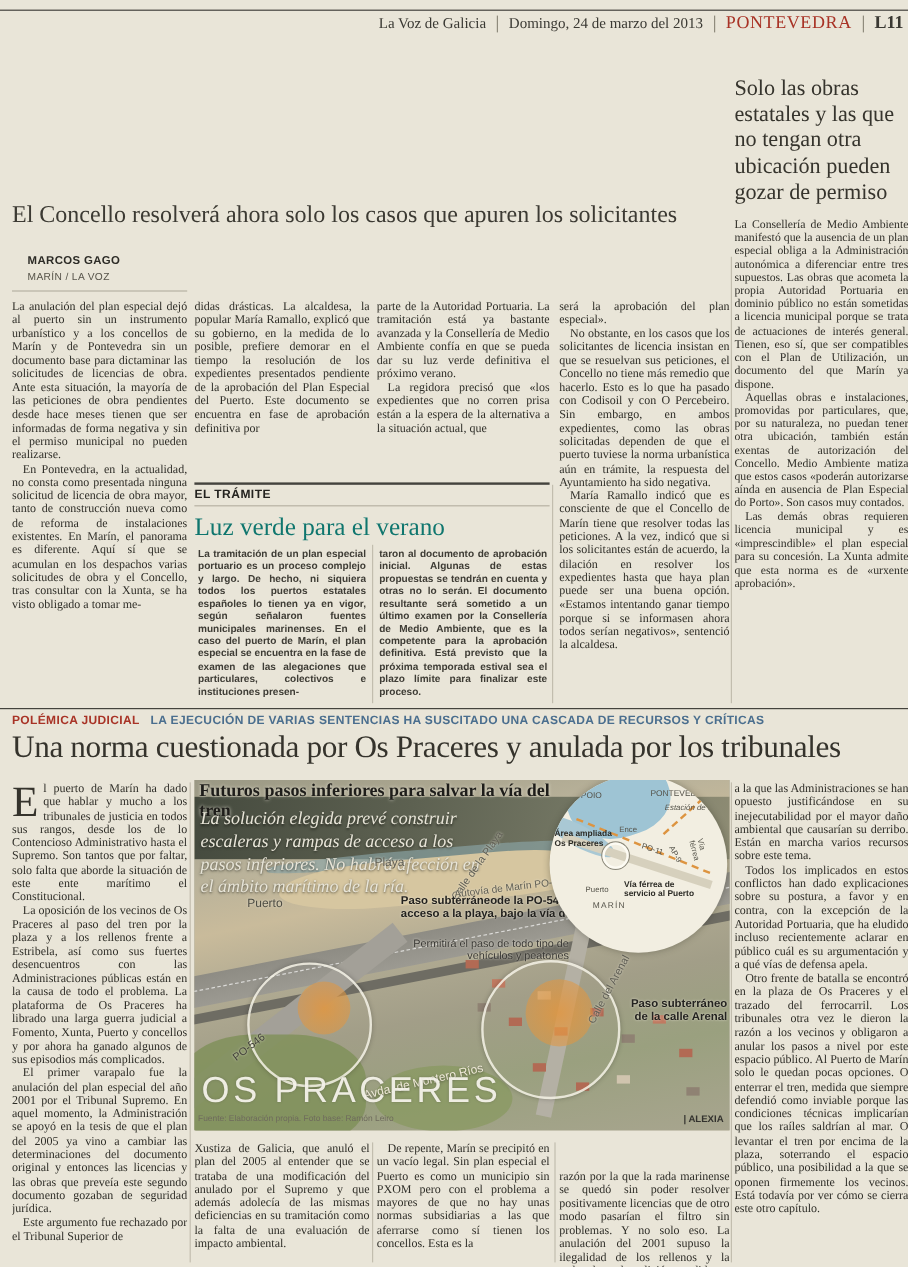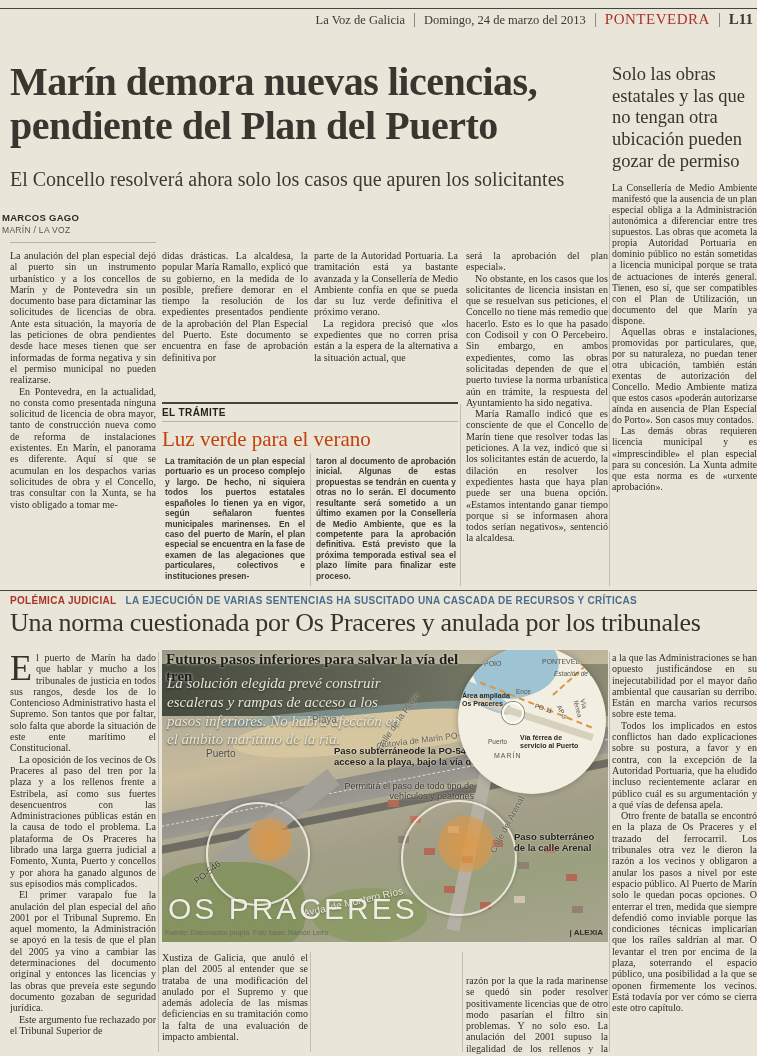--- a/index.html
+++ b/index.html
@@ -14,33 +14,33 @@
   
   .header-row{top:11px;right:4px;display:flex;align-items:baseline;font-size:12.5px;color:#3a3933;}
   .h-sep{width:1px;height:14px;background:#8f8b7d;margin:0 9px;align-self:center;}
   .h-section{color:#a83326;font-size:15px;letter-spacing:.5px;font-weight:500;}
   .h-page{font-weight:bold;font-size:15px;}
 
   
   .lead-headline{left:10px;top:60px;width:600px;margin:0;font-size:40px;line-height:1.1;
                  font-weight:600;color:#38362f;letter-spacing:-.5px;}
   .lead-sub{left:10px;top:168px;width:600px;margin:0;font-size:20px;font-weight:400;color:#3c3a33;}
-  .byline{left:2px;top:212px;width:148px;font-family:"Liberation Sans",sans-serif;}
+  .byline{left:23px;top:212px;width:148px;font-family:"Liberation Sans",sans-serif;}
   .byline-author{font-size:9.5px;font-weight:bold;letter-spacing:.3px;color:#2c2b26;}
   .byline-place{font-size:8.5px;color:#57544a;margin-top:2px;letter-spacing:.3px;}
 
   .bodytxt{font-size:10px;line-height:1.13;text-align:justify;color:#2f2e28;}
   .bodytxt p{margin:0;}
   .bodytxt p.ind{text-indent:9px;}
   .col{overflow:hidden;}
 
   
   .box-kicker{font-family:"Liberation Sans",sans-serif;font-weight:bold;font-size:10px;
               letter-spacing:.4px;color:#23221e;}
-  .box-headline{margin:0;font-size:21px;font-weight:400;color:#c2410c;}
+  .box-headline{margin:0;font-size:21px;font-weight:400;color:#0f766e;}
   .boxtxt{font-family:"Liberation Sans",sans-serif;font-size:8.4px;line-height:1.24;
           font-weight:600;color:#3e3c35;text-align:justify;overflow:hidden;}
 
   
   .sb-headline{left:612px;top:64px;width:145px;margin:0;font-size:18.5px;line-height:1.17;
                font-weight:500;color:#36342d;}
   .sb-text{left:612px;top:182px;width:145px;font-size:9.8px;}
 
   
   .kicker{left:10px;top:595px;font-family:"Liberation Sans",sans-serif;font-size:10px;
@@ -129,21 +129,20 @@
   <div class="abs header-row">
     <span>La Voz de Galicia</span>
     <span class="h-sep"></span>
     <span>Domingo, 24 de marzo del 2013</span>
     <span class="h-sep"></span>
     <span class="h-section">PONTEVEDRA</span>
     <span class="h-sep"></span>
     <span class="h-page">L11</span>
   </div>
 
-  <h1 class="abs lead-headline">Marín demora nuevas licencias, pendiente del Plan del Puerto</h1>
   <h2 class="abs lead-sub">El Concello resolverá ahora solo los casos que apuren los solicitantes</h2>
 
   <div class="abs byline">
     <div class="byline-author">MARCOS GAGO</div>
     <div class="byline-place">MARÍN / LA VOZ</div>
   </div>
   <div class="abs rule-light" style="left:10px;top:242px;width:146px;"></div>
 
   <div class="abs col bodytxt" style="left:10px;top:250px;width:146px;height:338px;">
     <p>La anulación del plan especial dejó al puerto sin un instrumento urbanístico y a los concellos de Marín y de Pontevedra sin un documento base para dictaminar las solicitudes de licencias de obra. Ante esta situación, la mayoría de las peticiones de obra pendientes desde hace meses tienen que ser informadas de forma negativa y sin el permiso municipal no pueden realizarse.</p>
@@ -217,21 +216,21 @@
     <div class="g-label" style="left:150px;top:64px;">Playa</div>
     <div class="g-label" style="left:212px;top:96px;transform:rotate(-55deg);font-size:9px;">Calle de la Playa</div>
     <div class="g-label" style="left:44px;top:98px;color:#4c4b42;">Puerto</div>
     <div class="g-label" style="left:216px;top:90px;font-size:8.5px;transform:rotate(-7deg);">Autovía de Marín PO-11</div>
     <div class="g-label" style="left:30px;top:228px;transform:rotate(-38deg);font-size:9px;color:#3f3e37;">PO-546</div>
     <div class="g-label" style="left:326px;top:200px;transform:rotate(-62deg);font-size:9px;">Calle del Arenal</div>
     <div class="g-label" style="left:140px;top:258px;transform:rotate(-13deg);color:#efe9d8;text-shadow:0 1px 2px rgba(50,50,40,.6);">Avda. de Montero Ríos</div>
 
     <div class="g-ann-t" style="left:172px;top:96px;width:168px;">Paso subterráneode la PO-546, de acceso a la playa, bajo la vía del tren</div>
     <div class="g-ann-x" style="left:172px;top:131px;width:140px;">Permitirá el paso de todo tipo de vehículos y peatones</div>
-    <div class="g-ann-t" style="left:352px;top:182px;width:92px;">Paso subterráneo de la calle Arenal</div>
+    <div class="g-ann-t" style="left:352px;top:182px;width:92px;text-align:right;">Paso subterráneo de la calle Arenal</div>
 
     <div class="g-big">OS PRACERES</div>
     <div class="g-src">Fuente: Elaboración propia. Foto base: Ramón Leiro</div>
     <div class="g-credit">| ALEXIA</div>
 
     <div class="inset">
       <div class="in-water"></div>
       <div class="in-water2"></div>
       <div class="in-road in-po11"></div>
       <div class="in-road in-ap9"></div>
@@ -248,20 +247,23 @@
       <div class="in-label i-tiny" style="left:128px;top:52px;transform:rotate(75deg);">Vía férrea</div>
       <div class="in-label in-bold" style="left:62px;top:88px;width:60px;line-height:1.1;">Vía férrea de servicio al Puerto</div>
       <div class="in-label i-tiny" style="left:30px;top:92px;">Puerto</div>
       <div class="in-label" style="left:36px;top:106px;letter-spacing:1px;">MARÍN</div>
     </div>
   </div>
 
   <div class="abs col bodytxt" style="left:162px;top:952px;width:146px;height:102px;">
     <p>Xustiza de Galicia, que anuló el plan del 2005 al entender que se trataba de una modificación del anulado por el Supremo y que además adolecía de las mismas deficiencias en su tramitación como la falta de una evaluación de impacto ambiental.</p>
   </div>
+  <div class="abs col bodytxt" style="left:314px;top:952px;width:144px;height:102px;">
+    <p class="ind">De repente, Marín se precipitó en un vacío legal. Sin plan especial el Puerto es como un municipio sin PXOM pero con el problema a mayores de que no hay unas normas subsidiarias a las que aferrarse como sí tienen los concellos. Esta es la</p>
+  </div>
   <div class="abs col bodytxt" style="left:466px;top:975px;width:142px;height:102px;">
     <p>razón por la que la rada marinense se quedó sin poder resolver positivamente licencias que de otro modo pasarían el filtro sin problemas. Y no solo eso. La anulación del 2001 supuso la ilegalidad de los rellenos y la orden de su demolición, medida</p>
   </div>
   <div class="abs col bodytxt" style="left:612px;top:652px;width:145px;height:400px;">
     <p>a la que las Administraciones se han opuesto justificándose en su inejecutabilidad por el mayor daño ambiental que causarían su derribo. Están en marcha varios recursos sobre este tema.</p>
     <p class="ind">Todos los implicados en estos conflictos han dado explicaciones sobre su postura, a favor y en contra, con la excepción de la Autoridad Portuaria, que ha eludido incluso recientemente aclarar en público cuál es su argumentación y a qué vías de defensa apela.</p>
     <p class="ind">Otro frente de batalla se encontró en la plaza de Os Praceres y el trazado del ferrocarril. Los tribunales otra vez le dieron la razón a los vecinos y obligaron a anular los pasos a nivel por este espacio público. Al Puerto de Marín solo le quedan pocas opciones. O enterrar el tren, medida que siempre defendió como inviable porque las condiciones técnicas implicarían que los raíles saldrían al mar. O levantar el tren por encima de la plaza, soterrando el espacio público, una posibilidad a la que se oponen firmemente los vecinos. Está todavía por ver cómo se cierra este otro capítulo.</p>
   </div>
 
   <div class="abs vrule" style="left:158px;top:652px;height:400px;"></div>

